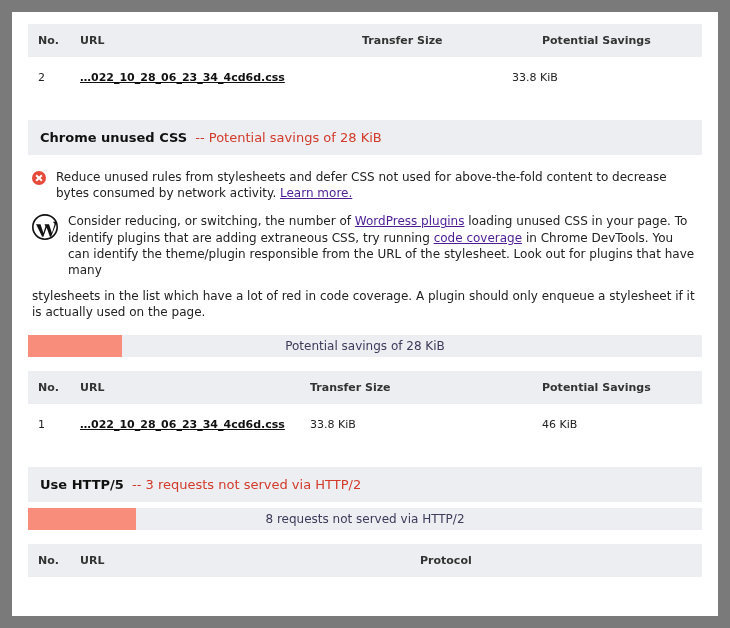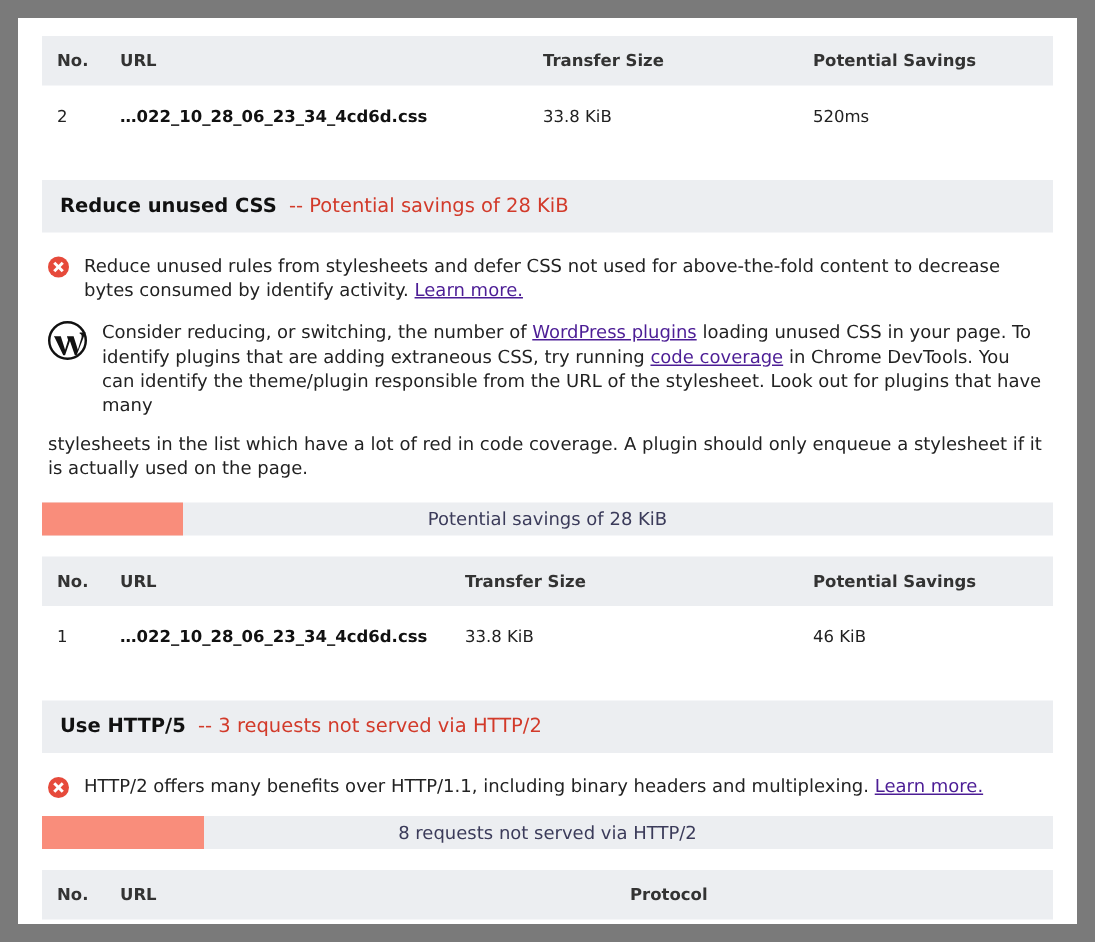--- a/index.html
+++ b/index.html
@@ -33,20 +33,21 @@
     padding: 14px 10px;
     font-size: 11px;
   }
   .col-no   { width: 42px; }
   .col-url  { flex: 1; }
   .col-tx   { width: 180px; }
   .col-sv   { width: 150px; }
   .col-proto{ width: 260px; }
   .url-link {
     font-weight: 700;
+    text-decoration: underline;
     color: #111;
     cursor: pointer;
     font-size: 11px;
   }
   .section-title {
     background: #eceef1;
     padding: 10px 12px;
     margin-top: 22px;
     font-size: 13px;
   }
@@ -127,32 +128,31 @@
   <div class="tbl-head">
     <div class="col-no">No.</div>
     <div class="col-url">URL</div>
     <div class="col-tx">Transfer Size</div>
     <div class="col-sv">Potential Savings</div>
   </div>
   <div class="tbl-row">
     <div class="col-no">2</div>
     <div class="col-url"><span class="url-link">…022_10_28_06_23_34_4cd6d.css</span></div>
     <div class="col-tx">33.8 KiB</div>
-    <div class="col-sv">520ms</div>
   </div>
 
   <div class="section-title">
-    <span class="main">Reduce unused CSS</span>
+    <span class="main">Chrome unused CSS</span>
     <span class="sub">-- Potential savings of 28 KiB</span>
   </div>
 
   <div class="desc-row">
     <div class="close-icon"></div>
     <div>
-      <span>Reduce unused rules from stylesheets and defer CSS not used for above-the-fold content to decrease bytes consumed by identify activity. </span><span class="link">Learn more.</span>
+      <span>Reduce unused rules from stylesheets and defer CSS not used for above-the-fold content to decrease bytes consumed by network activity. </span><span class="link">Learn more.</span>
     </div>
   </div>
 
   <div class="wp-row">
     <div class="wp-icon">
       <svg viewBox="0 0 64 64">
           <circle cx="32" cy="32" r="30" fill="#fff" stroke="#111" stroke-width="4"></circle>
           <path fill="#111" d="M9 25h12l7 22 5-16-2-6h11l7 22 6-20c1-4-1-6-3-6v-2h10c-2 3-3 6-4 9L47 56h-3L36 33l-8 23h-3L11 27c-1-1-1-2-2-2z"></path>
         </svg>
     </div>
@@ -178,26 +178,20 @@
     <div class="col-url" style="flex:0 0 230px"><span class="url-link">…022_10_28_06_23_34_4cd6d.css</span></div>
     <div class="col-tx" style="flex:1">33.8 KiB</div>
     <div class="col-sv">46 KiB</div>
   </div>
 
   <div class="section-title">
     <span class="main">Use HTTP/5</span>
     <span class="sub">-- 3 requests not served via HTTP/2</span>
   </div>
 
-  <div class="desc-row">
-    <div class="close-icon"></div>
-    <div>
-      <span>HTTP/2 offers many benefits over HTTP/1.1, including binary headers and multiplexing. </span><span class="link">Learn more.</span>
-    </div>
-  </div>
 
   <div class="bar-wrap">
     <div class="bar-fill" style="width:16%"></div>
     <div class="bar-label">8 requests not served via HTTP/2</div>
   </div>
 
   <div class="tbl-head">
     <div class="col-no">No.</div>
     <div class="col-url" style="flex:0 0 340px">URL</div>
     <div class="col-proto">Protocol</div>

